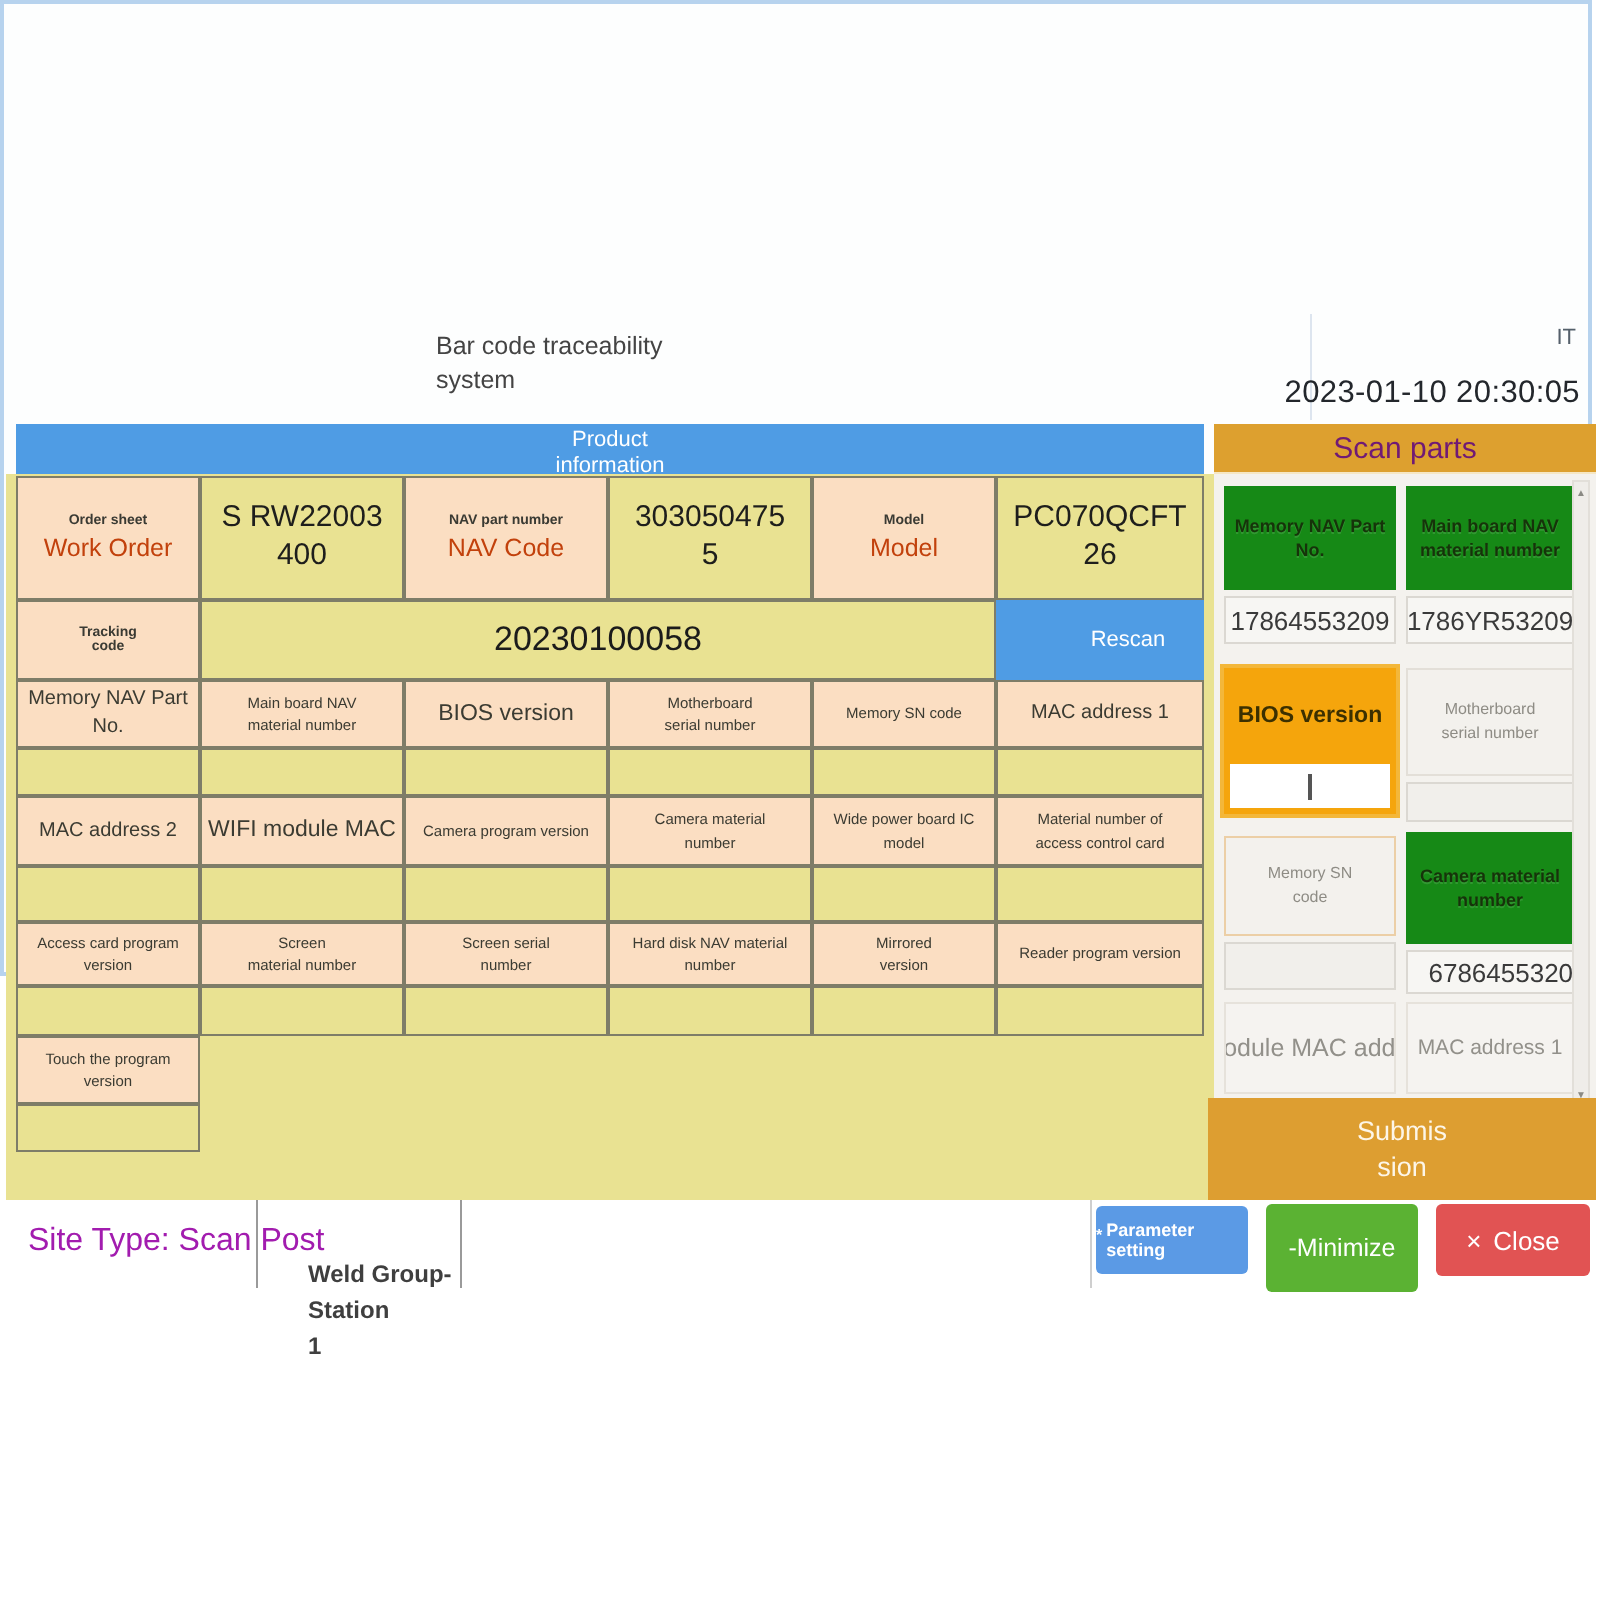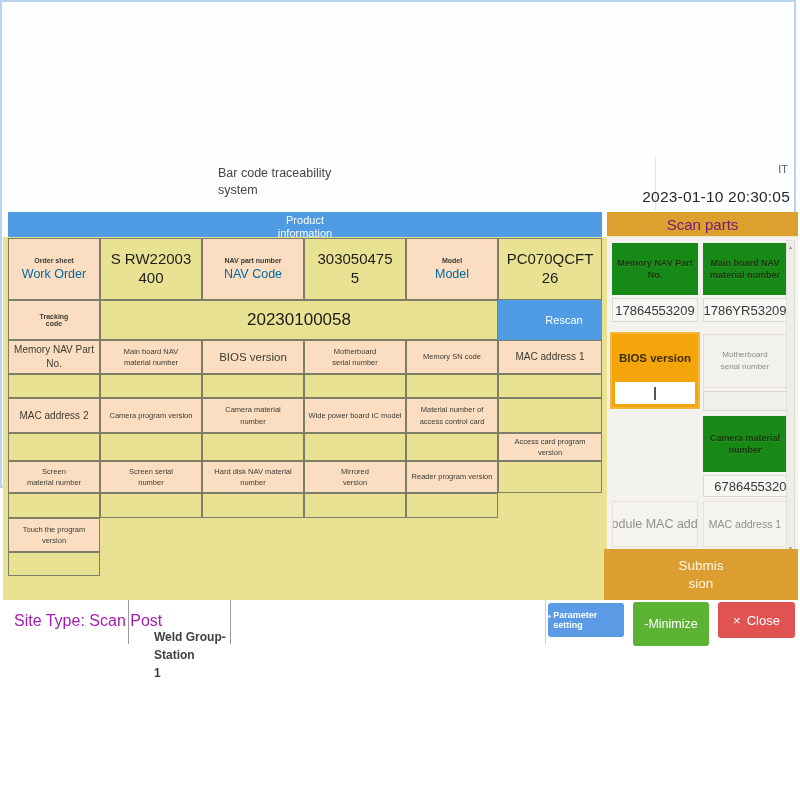--- a/index.html
+++ b/index.html
@@ -30,21 +30,21 @@
 
   .grid{position:absolute;left:8px;top:238px;display:grid;
     grid-template-columns:92px 102px 102px 102px 92px 104px;
     grid-template-rows:62px 40px 34px 24px 35px 28px 32px 25px 34px 24px;}
   .cell{border:1px solid #7e7d68;box-sizing:border-box;display:flex;flex-direction:column;
     align-items:center;justify-content:center;text-align:center;overflow:hidden;
     color:#3b3b32;}
   .peach{background:#fbdec2;}
   .ycell{background:#e9e292;}
   .cell-sub{font-size:7px;font-weight:700;color:#3a3a33;}
-  .cell-name{font-size:12.5px;color:#0369a1;margin-top:3px;}
+  .cell-name{font-size:12.5px;color:#c2410c;margin-top:3px;}
   .bigval{font-size:15px;color:#1e1e1c;line-height:1.25;}
   .trackval{font-size:17px;color:#1b1b1b;grid-column:2/6;}
   .rescan{background:#4f9ce4;color:#fff;font-size:11px;border:1px solid #4f9ce4;cursor:pointer;padding-left:28px;}
   .fs-s{font-size:7.5px;line-height:1.5;}
   .fs-m{font-size:10px;line-height:1.4;}
   .fs-l{font-size:11.5px;line-height:1.4;}
   .r9{grid-row:9;grid-column:1;}
   .r10{grid-row:10;grid-column:1;}
 
   
@@ -150,20 +150,21 @@
   <div class="cell peach fs-m pre">MAC address 1</div>
 
   <div class="cell ycell"></div>
   <div class="cell ycell"></div>
   <div class="cell ycell"></div>
   <div class="cell ycell"></div>
   <div class="cell ycell"></div>
   <div class="cell ycell"></div>
 
   <div class="cell peach fs-m pre">MAC address 2</div>
+  <div class="cell peach fs-l pre">WIFI module MAC</div>
   <div class="cell peach fs-s pre">Camera program version</div>
   <div class="cell peach fs-s pre">Camera material
 number</div>
   <div class="cell peach fs-s pre">Wide power board IC model</div>
   <div class="cell peach fs-s pre">Material number of
 access control card</div>
 
   <div class="cell ycell"></div>
   <div class="cell ycell"></div>
   <div class="cell ycell"></div>
@@ -213,20 +214,25 @@
     <div class="bios-input">
         <span class="caret"></span>
       </div>
   </div>
   <div class="card pending" style="left:96px;top:122px;width:84px;">
     <div class="card-label pre" style="height:54px;">Motherboard
 serial number</div>
     <div class="card-value" style="height:20px;background:#f1efeb;"></div>
   </div>
 
+  <div class="card pending" style="left:5px;top:206px;width:86px;">
+    <div class="card-label pre" style="height:50px;border-color:#eccfa6;">Memory SN
+code</div>
+    <div class="card-value" style="height:24px;background:#f1efeb;"></div>
+  </div>
   <div class="card done" style="left:96px;top:204px;width:84px;">
     <div class="card-label pre" style="height:56px;">Camera material
 number</div>
     <div class="card-value" style="height:22px;padding-left:18px;">67864553209</div>
   </div>
 
   <div class="card stub" style="left:5px;top:289px;width:86px;height:46px;">Module MAC addre</div>
   <div class="card stub" style="left:96px;top:289px;width:84px;height:46px;font-size:10.5px;">MAC address 1</div>
 
   <div class="scrollbar">

